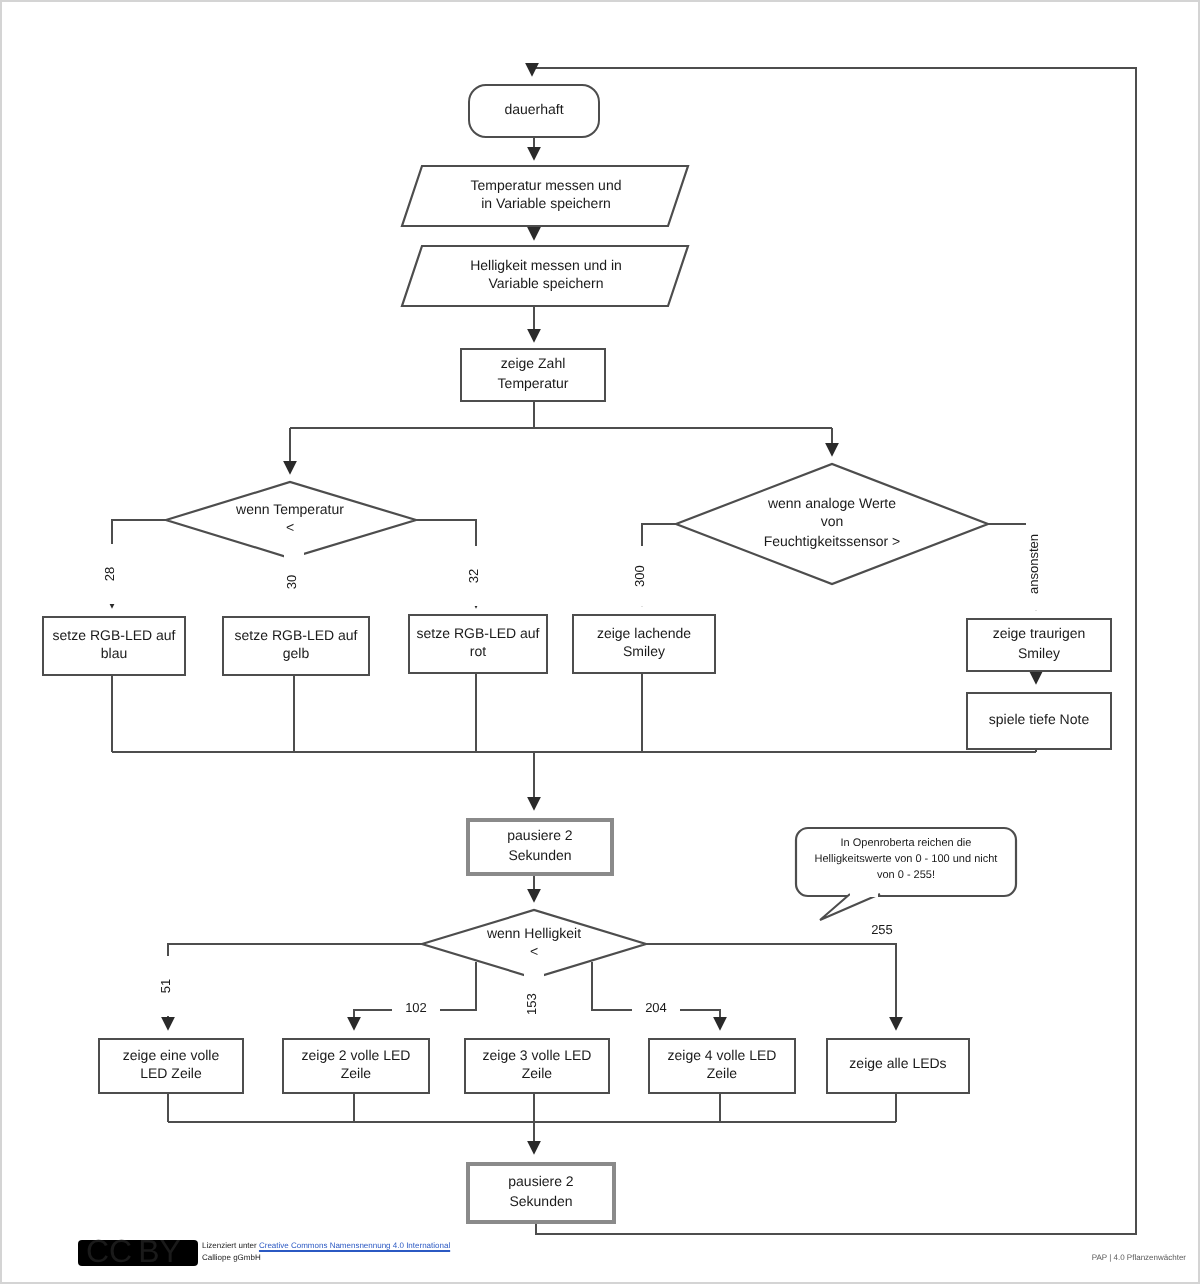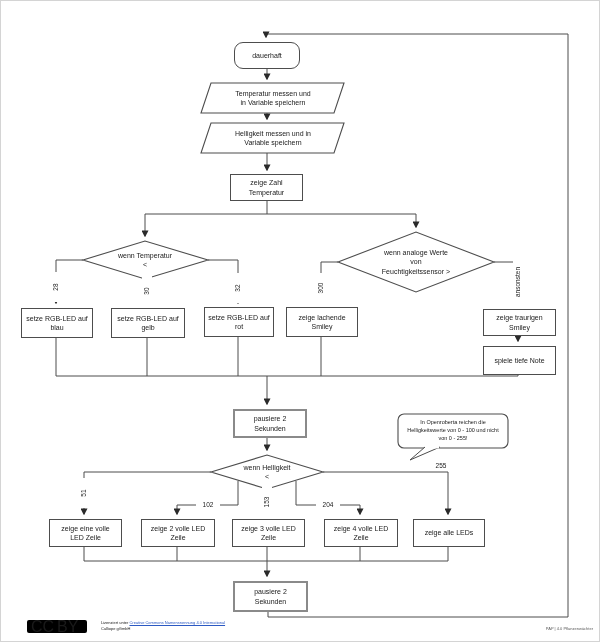--- a/index.html
+++ b/index.html
@@ -155,21 +155,21 @@
   <div class="elabel rot" style="left:131px;top:285px;width:30px;height:10px;">30</div>
   <div class="elabel rot" style="left:222px;top:282px;width:30px;height:10px;">32</div>
   <div class="elabel rot" style="left:305px;top:282px;width:30px;height:10px;">300</div>
   <div class="elabel rot" style="left:494px;top:276px;width:46px;height:10px;">ansonsten</div>
   <div class="elabel rot" style="left:68px;top:487px;width:30px;height:10px;">51</div>
   <div class="elabel" style="left:195px;top:499px;width:24px;height:9px;">102</div>
   <div class="elabel rot" style="left:251px;top:496px;width:30px;height:10px;">153</div>
   <div class="elabel" style="left:315px;top:499px;width:24px;height:9px;">204</div>
   <div class="elabel" style="left:428px;top:460px;width:24px;height:9px;">255</div>
 
-  <div class="ccbadge" style="left:26px;top:619px;text-align:center;">
+  <div class="ccbadge" style="left:38px;top:619px;text-align:center;">
     <span class="ccírc">CC</span>
     <span class="ccírc">BY</span>
   </div>
   <div class="footer-text" style="left:100px;top:619px;">
     <span>Lizenziert unter </span><span class="link">Creative Commons Namensnennung 4.0 International</span><br>
     <span>Calliope gGmbH</span>
   </div>
   <div class="footer-right" style="left:460px;top:625px;width:132px;">PAP | 4.0 Pflanzenwächter</div>
 
 </div>

